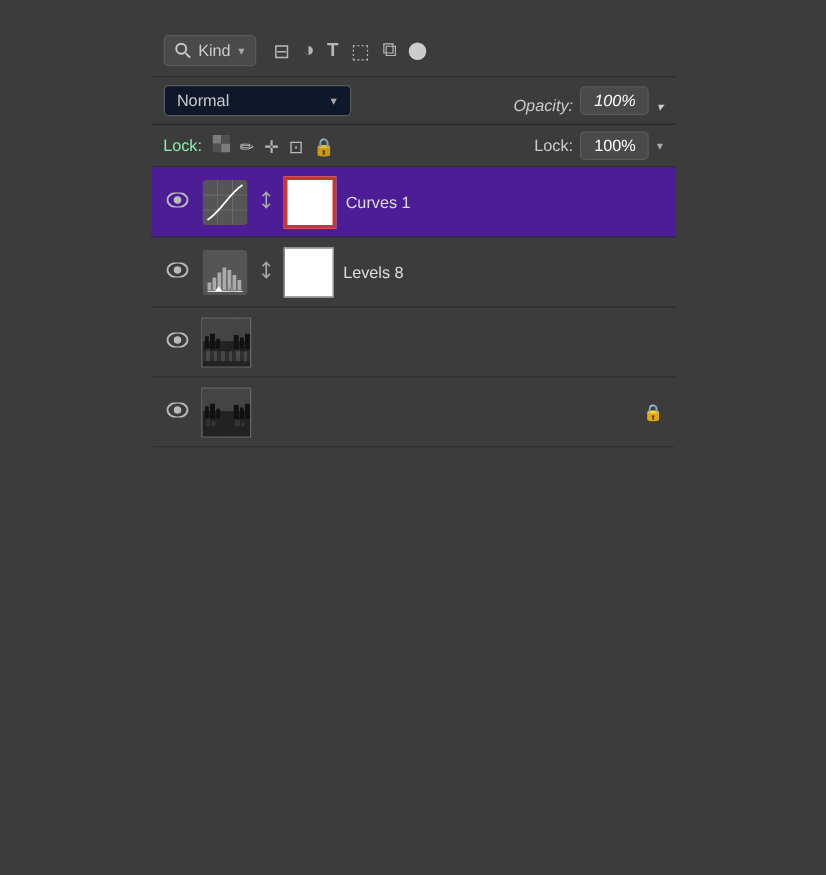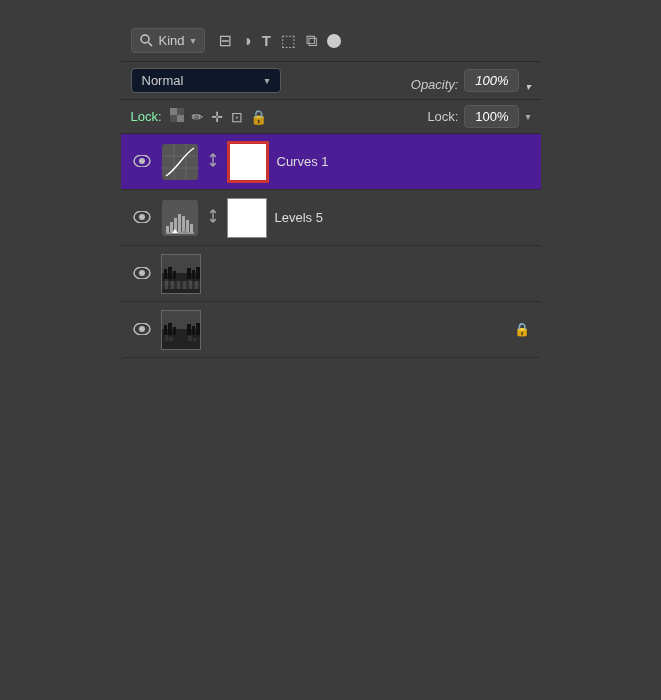--- a/index.html
+++ b/index.html
@@ -366,21 +366,21 @@
           <polygon points="10,33 13,29 16,33" fill="#fff"></polygon>
           <polygon points="20,33 23,29 26,33" fill="#888"></polygon>
         </svg>
       </div>
       <span class="link-icon">
         <svg width="12" height="16" viewBox="0 0 12 16">
           <path d="M6,2 L6,14 M3,5 L6,2 L9,5 M3,11 L6,14 L9,11" stroke="#aaa" stroke-width="1.3" fill="none"></path>
         </svg>
       </span>
       <div class="thumb-white"></div>
-      <span class="layer-name">Levels 5</span>
+      <span class="layer-name">Levels 8</span>
     </div>
 
     <div class="layer-row">
       <span class="eye-icon">
         <svg width="18" height="12" viewBox="0 0 18 12">
           <ellipse cx="9" cy="6" rx="8" ry="6" stroke="#bbb" stroke-width="1.5" fill="none"></ellipse>
           <circle cx="9" cy="6" r="3" fill="#bbb"></circle>
         </svg>
       </span>
 

